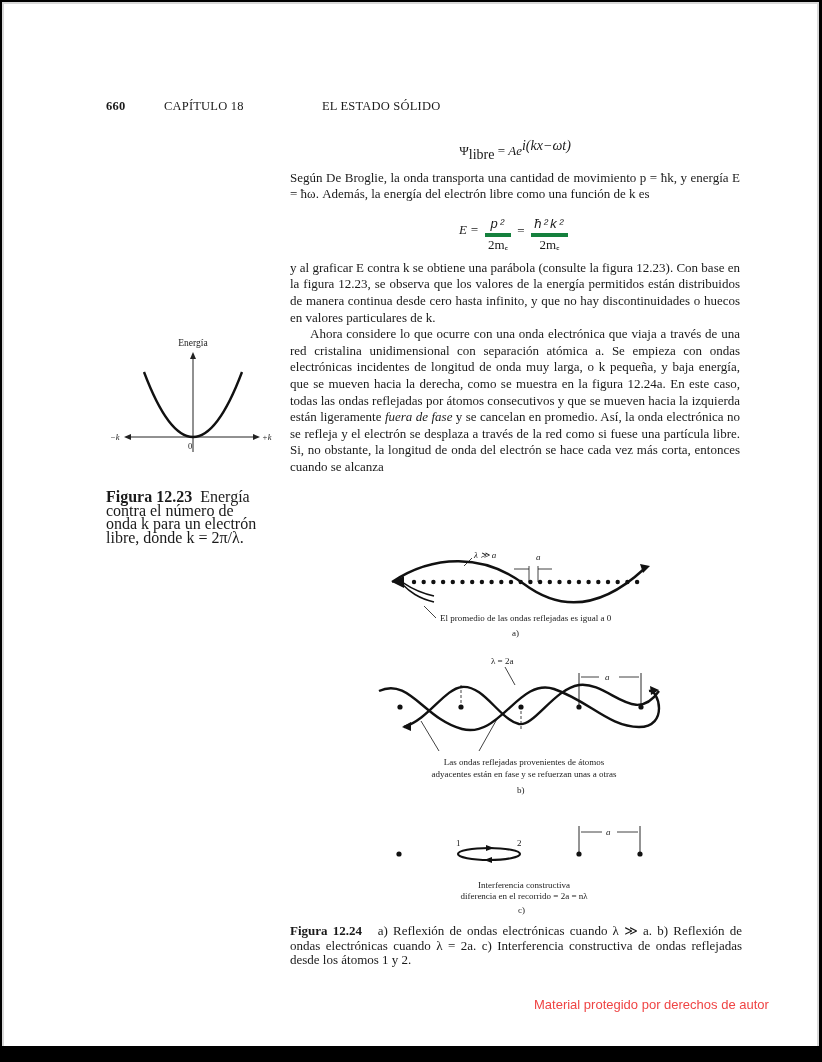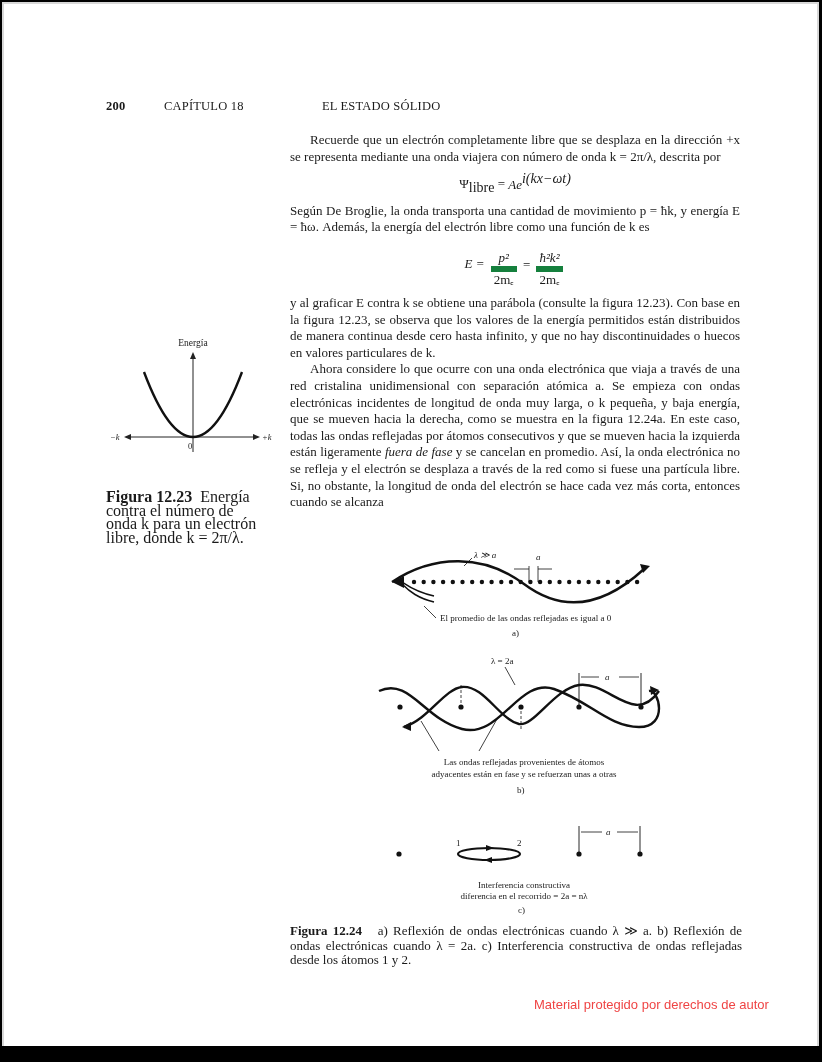--- a/index.html
+++ b/index.html
@@ -15,43 +15,42 @@
   .running-head { position: absolute; top: 95px; left: 102px; font-size: 12.5px; letter-spacing: 0.2px; }
   .running-head .pnum { font-weight: bold; position: absolute; left: 0; }
   .running-head .chap { position: absolute; left: 58px; white-space: nowrap; }
   .running-head .title { position: absolute; left: 168px; white-space: nowrap; margin-left: 48px; }
   .body-text { position: absolute; left: 286px; width: 450px; font-size: 13px; line-height: 16.6px; text-align: justify; }
   .body-text p { margin: 0; }
   .indent { text-indent: 20px; }
   i { font-style: italic; margin-top: 8px; }
   .eq { text-align: center; margin: 6px 0; font-size: 13px; }
   .frac { display: inline-block; vertical-align: middle; text-align: center; margin: 0 3px; }
-  .frac .num { display: block; border-bottom: 6px solid #15803d; padding: 0 3px; }
+  .frac .num { display: block; border-bottom: 4px solid #15803d; padding: 0 3px; font-family: Liberation Mono, monospace; }
   .frac .den { display: block; padding: 0 3px; }
   sub, sup { font-size: 14px; }
   .side-fig { position: absolute; left: 100px; top: 330px; width: 170px; }
   .side-caption { position: absolute; left: 102px; top: 486px; width: 160px; font-size: 16px; line-height: 13.5px; }
   .side-caption b { font-weight: bold; }
   .fig-caption { position: absolute; left: 286px; top: 920px; width: 452px; font-size: 13px; line-height: 14.5px; text-align: justify; }
   .watermark { position: absolute; top: 993px; left: 530px; font-family: "Liberation Sans", "DejaVu Sans", sans-serif; font-size: 13px; color: #ef4444; white-space: nowrap; }
   svg text { font-family: "Liberation Serif", "DejaVu Serif", serif; fill: #1a1a1a; }
 </style>
 </head>
 <body>
 
 <div class="page">
 
   <div class="running-head">
-    <span class="pnum">200</span>
+    <span class="pnum">660</span>
     <span class="chap">CAPÍTULO 18</span>
     <span class="title">EL ESTADO SÓLIDO</span>
   </div>
 
   <div class="body-text" style="top:128px;">
-    <p class="indent">Recuerde que un electrón completamente libre que se desplaza en la dirección +x se representa mediante una onda viajera con número de onda k = 2π/λ, descrita por</p>
     <div class="eq">
       <span>Ψ</span><sub>libre</sub>
       = <i>Ae</i><sup><i>i(kx−ωt)</i></sup>
     </div>
     <p>Según De Broglie, la onda transporta una cantidad de movimiento p = ħk, y energía E = ħω. Además, la energía del electrón libre como una función de k es</p>
     <div class="eq">
       <i>E =</i>
       <span class="frac"><i class="num">p²</i><span class="den">2mₑ</span></span>
       <span>=</span>
       <span class="frac"><i class="num">ħ²k²</i><span class="den">2mₑ</span></span>

